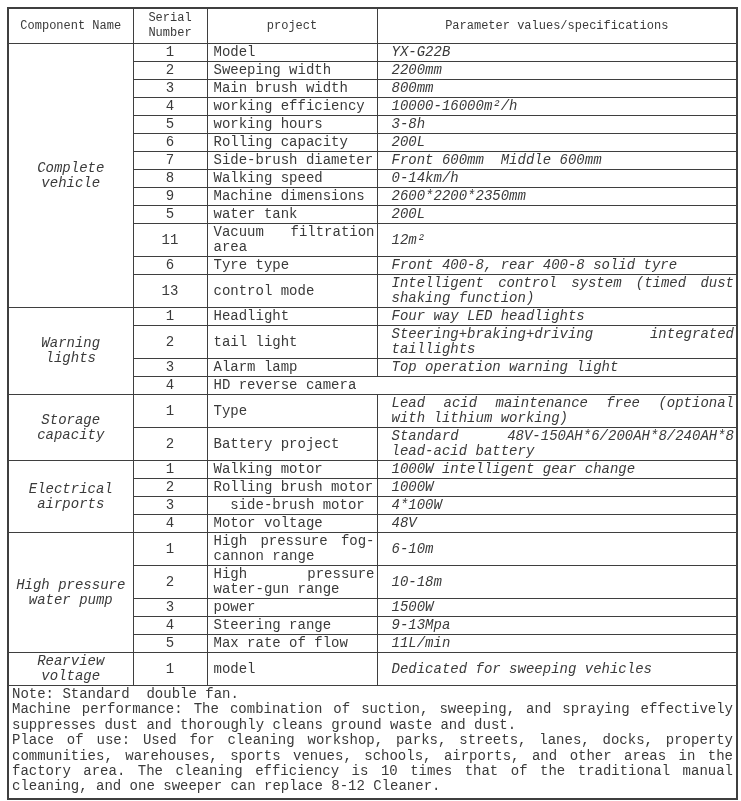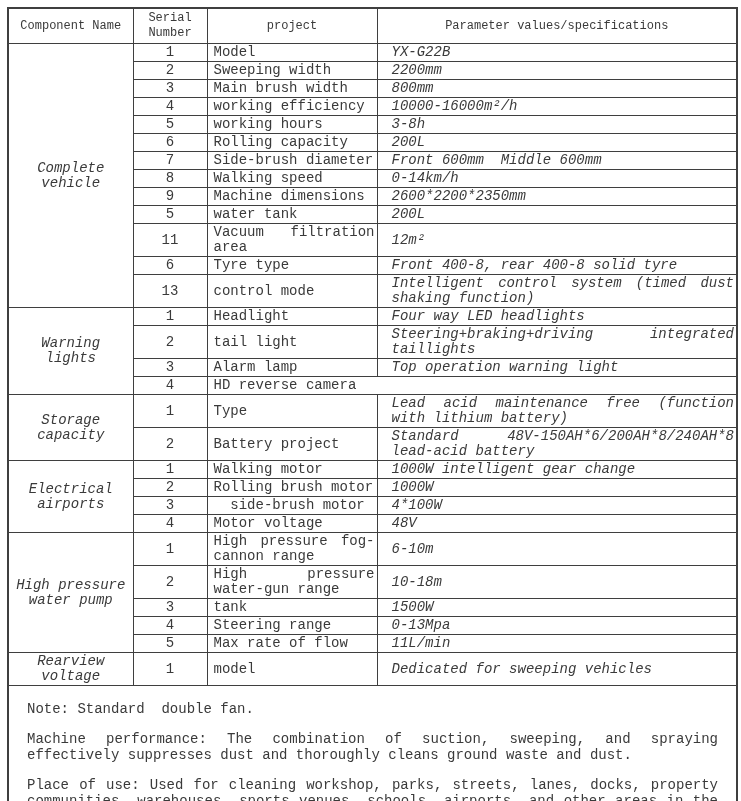--- a/index.html
+++ b/index.html
@@ -55,21 +55,21 @@
   }
   td.col-value {
     text-align: justify;
     padding: 1px 2px 1px 14px;
     font-style: italic;
   }
   tbody.notes-body td {
     padding: 1px 3px 3px 3px;
   }
   .note-para {
-    margin: 15px;
+    margin: 0;
     text-align: justify;
     line-height: 15.4px;
     font-size: 14px;
   }
 </style>
 </head>
 <body>
 
 <div class="page">
   <table class="spec-table">
@@ -172,21 +172,21 @@
           <td class="col-value">Top operation warning light</td>
         </tr>
         <tr>
           <td class="col-serial">4</td>
           <td class="col-project" colspan="2">HD reverse camera</td>
         </tr>
         <tr>
           <td class="col-component" rowspan="2">Storage capacity</td>
           <td class="col-serial">1</td>
           <td class="col-project">Type</td>
-          <td class="col-value">Lead acid maintenance free (function with lithium battery)</td>
+          <td class="col-value">Lead acid maintenance free (optional with lithium working)</td>
         </tr>
         <tr>
           <td class="col-serial">2</td>
           <td class="col-project">Battery project</td>
           <td class="col-value">Standard 48V-150AH*6/200AH*8/240AH*8 lead-acid battery</td>
         </tr>
         <tr>
           <td class="col-component" rowspan="4">Electrical airports</td>
           <td class="col-serial">1</td>
           <td class="col-project">Walking motor</td>
@@ -213,27 +213,27 @@
           <td class="col-project">High pressure fog-cannon range</td>
           <td class="col-value">6-10m</td>
         </tr>
         <tr>
           <td class="col-serial">2</td>
           <td class="col-project">High pressure water-gun range</td>
           <td class="col-value">10-18m</td>
         </tr>
         <tr>
           <td class="col-serial">3</td>
-          <td class="col-project">tank</td>
+          <td class="col-project">power</td>
           <td class="col-value">1500W</td>
         </tr>
         <tr>
           <td class="col-serial">4</td>
           <td class="col-project">Steering range</td>
-          <td class="col-value">0-13Mpa</td>
+          <td class="col-value">9-13Mpa</td>
         </tr>
         <tr>
           <td class="col-serial">5</td>
           <td class="col-project">Max rate of flow</td>
           <td class="col-value">11L/min</td>
         </tr>
         <tr>
           <td class="col-component" rowspan="1">Rearview voltage</td>
           <td class="col-serial">1</td>
           <td class="col-project">model</td>

